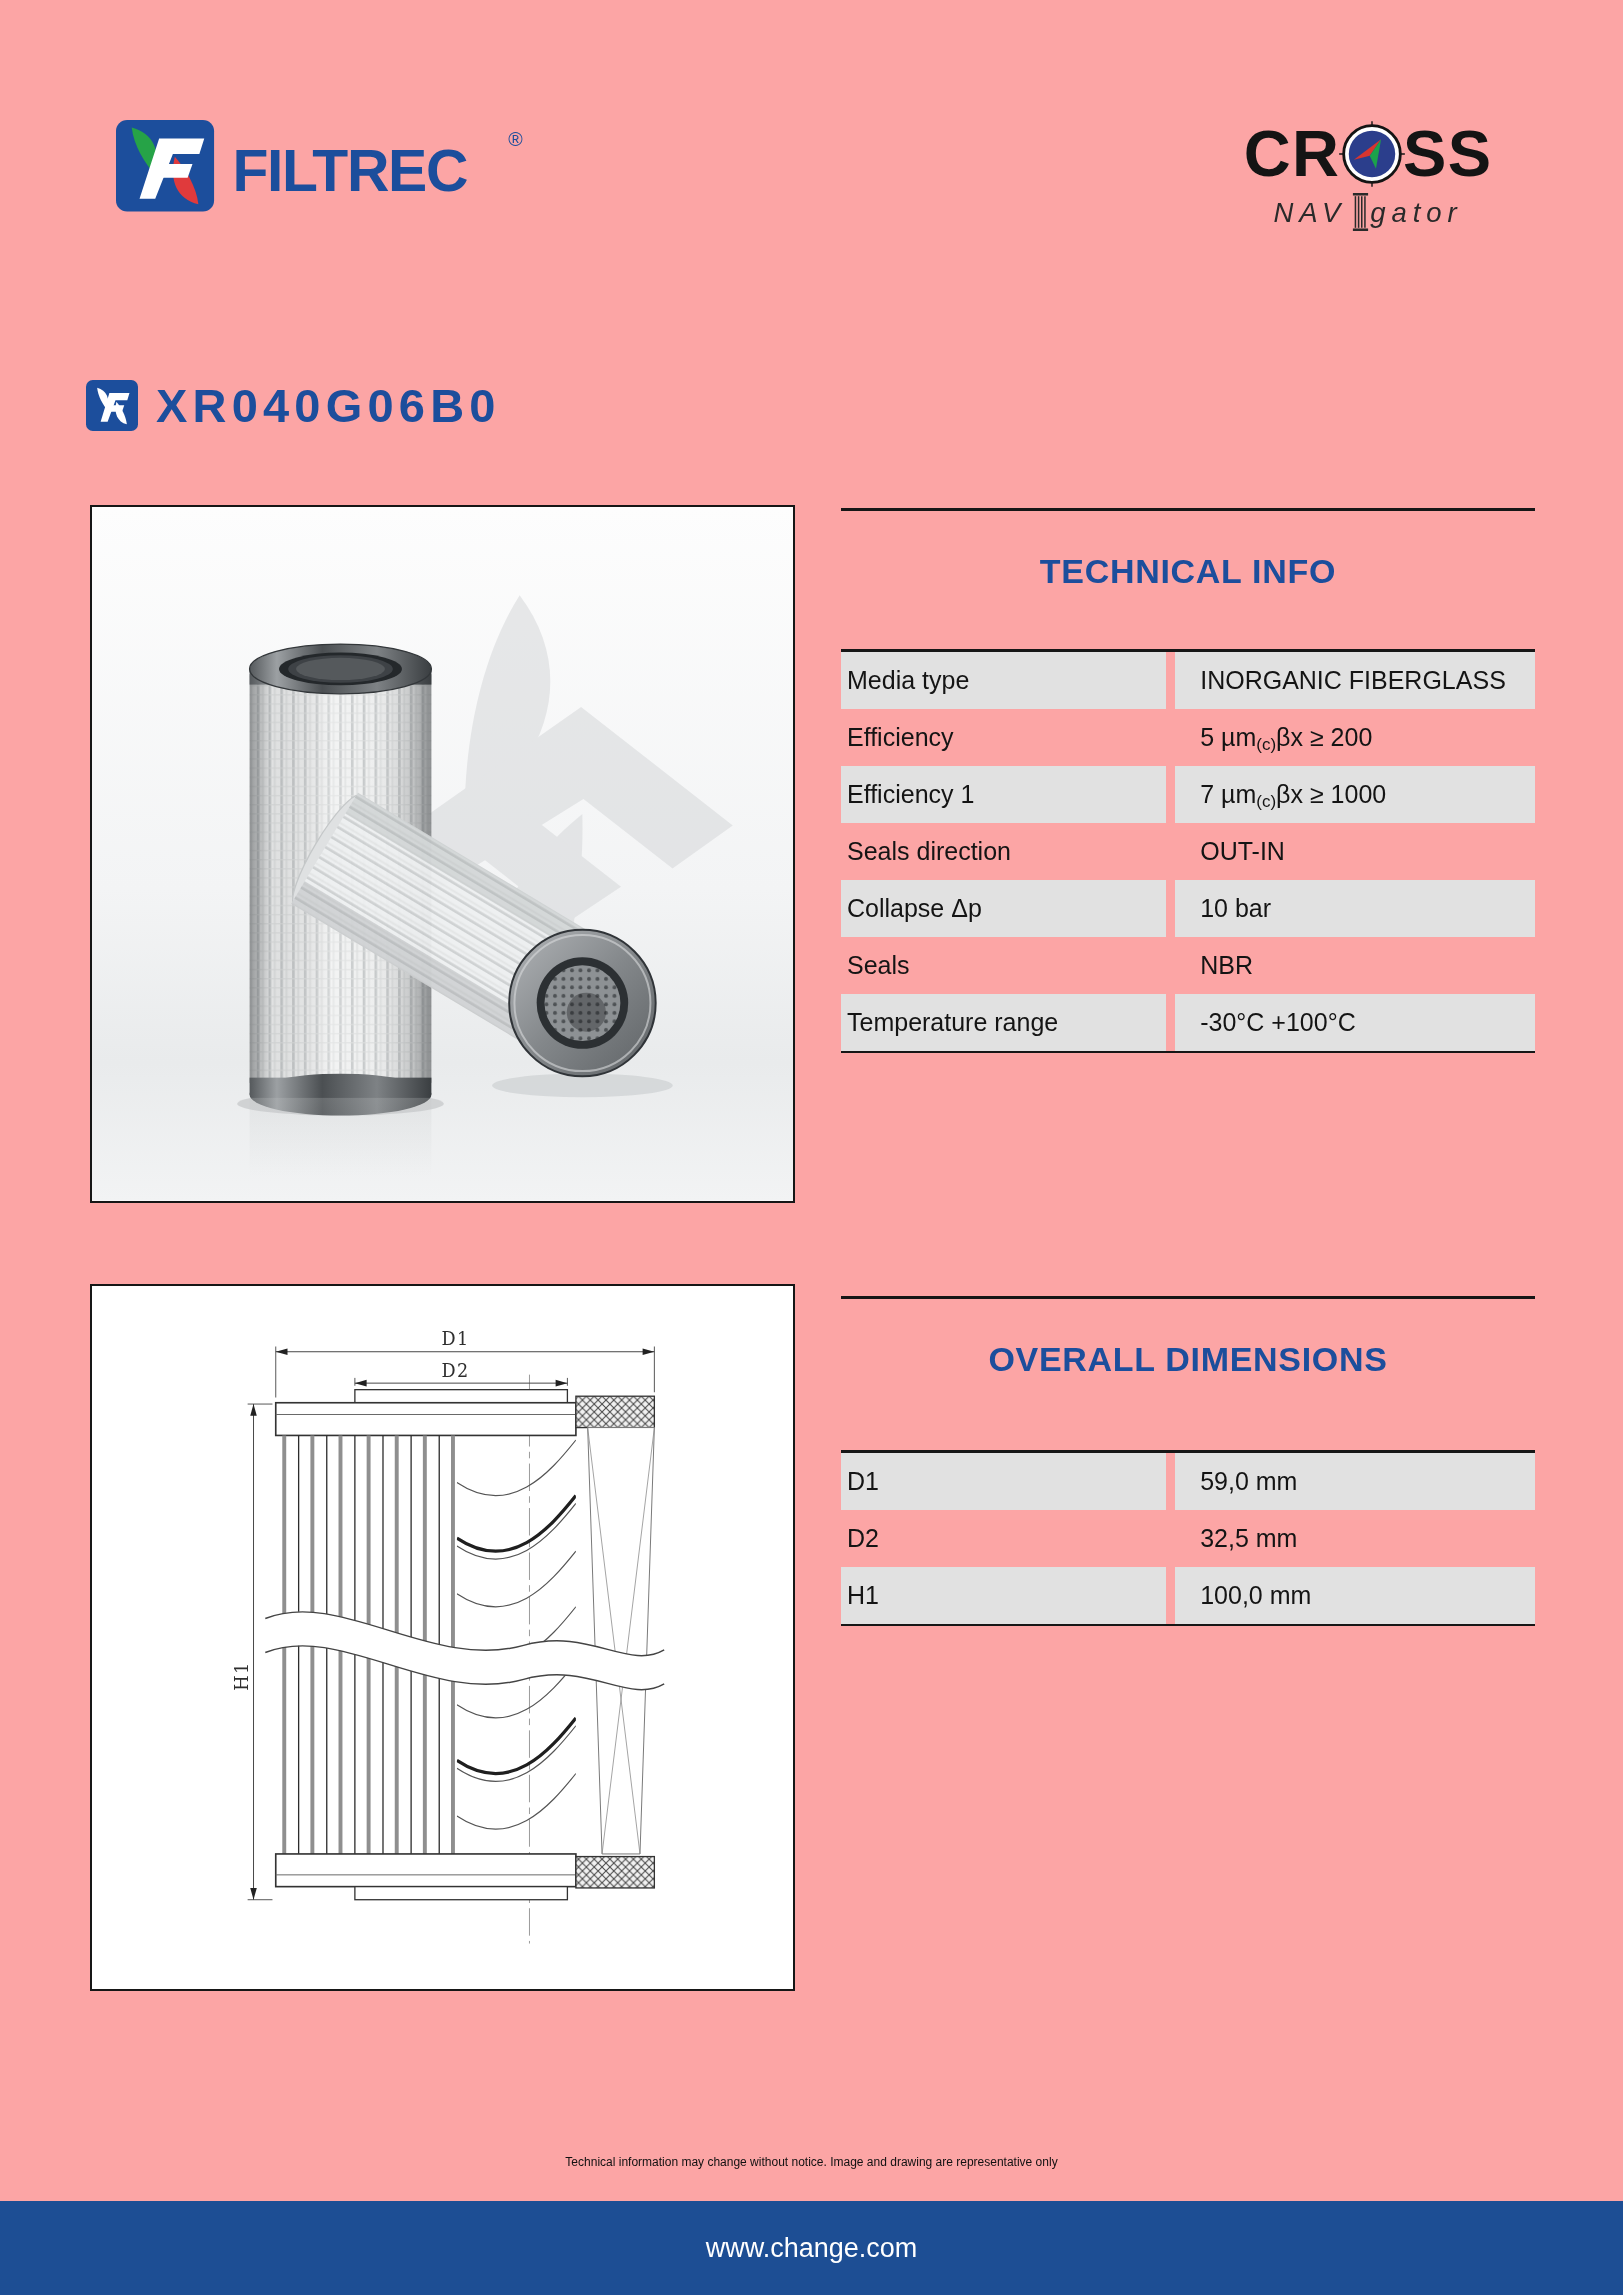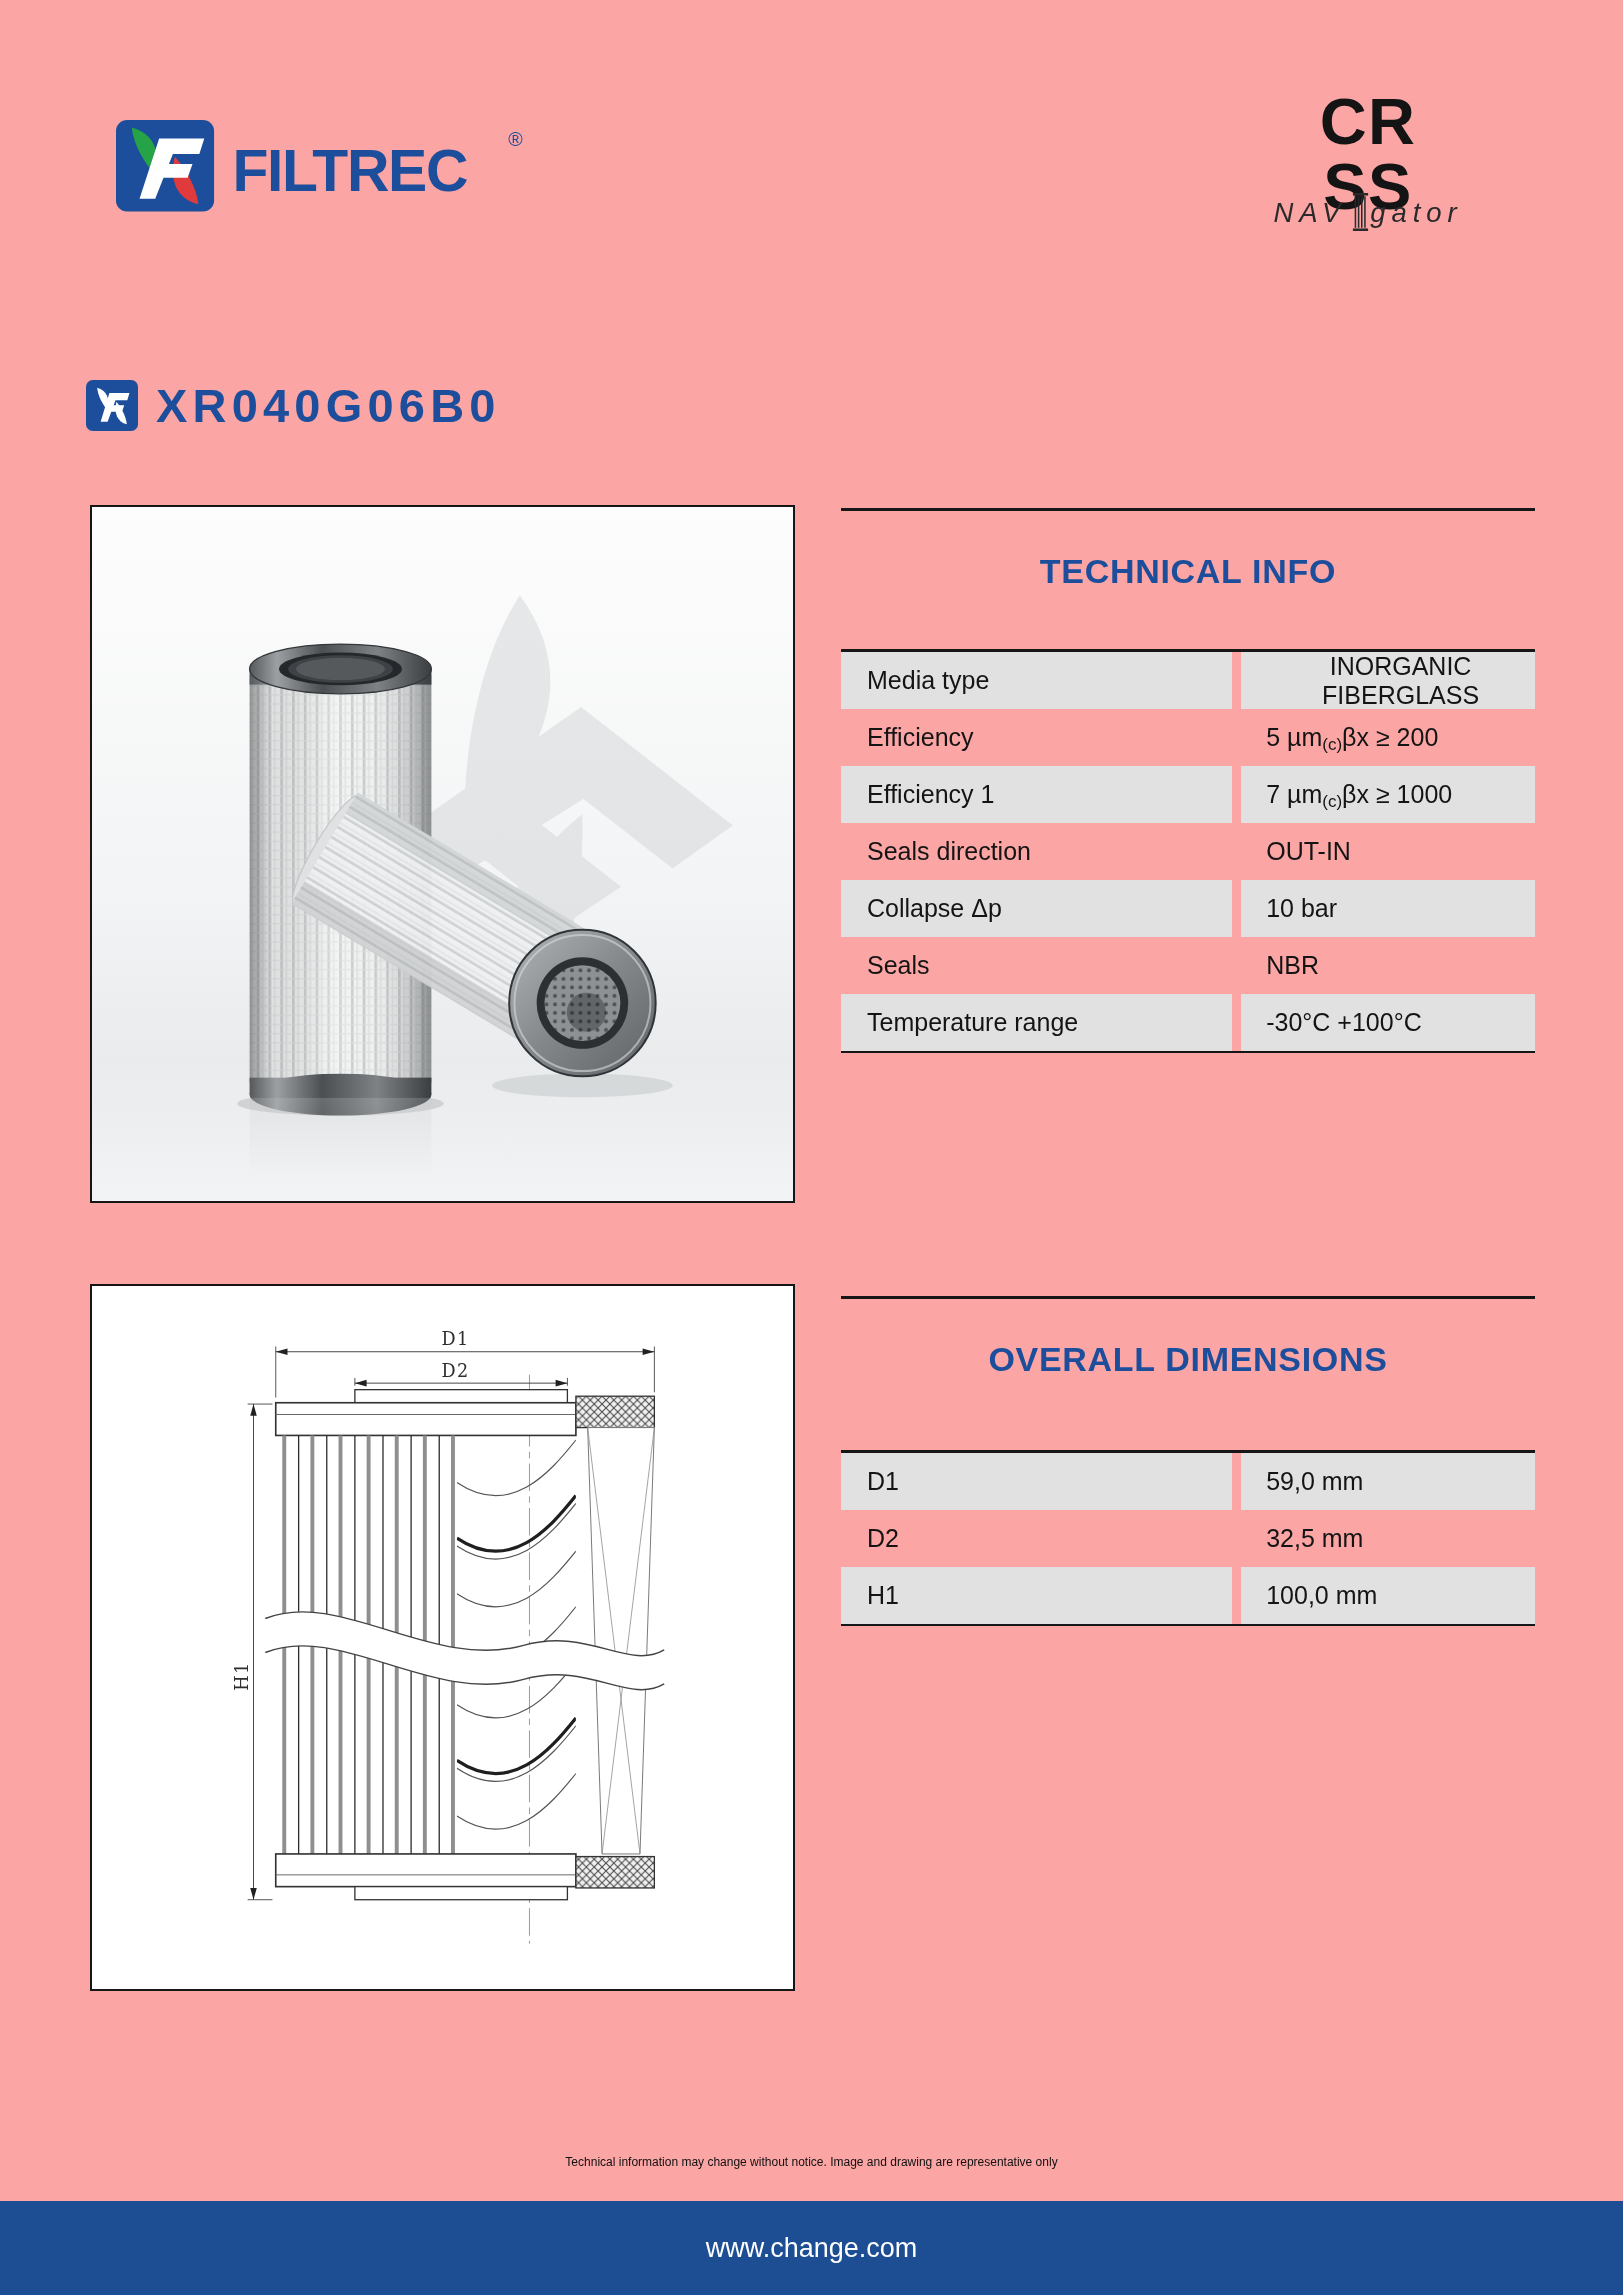--- a/index.html
+++ b/index.html
@@ -5,21 +5,21 @@
   * { margin:0; padding:0; box-sizing:border-box; }
   html,body { background:#ffffff; }
   .page {
     position:relative; width:1623px; height:2295px; background:#fca5a5;
     font-family:"Liberation Sans", sans-serif; color:#161616; overflow:hidden;
   }
 
   
   .filtrec-logo { position:absolute; left:116px; top:120px; }
   .cross-logo { position:absolute; left:1211px; top:115px; width:314px; }
-  .cross-line1 { display:flex; align-items:center; justify-content:center; height:77px;flex-direction:column; }
+  .cross-line1 { display:flex; align-items:center; justify-content:center; height:77px; }
   .cross-word { font-size:65px; font-weight:bold; color:#141414; letter-spacing:1.3px; line-height:1; }
   .cross-compass { width:68px; height:68px; margin:0 -2.6px; }
   .cross-line2 { display:flex; align-items:center; justify-content:center; margin-top:1.3px;font-style:italic; }
   .cross-sub { font-size:27.5px; color:#2a2a2a; letter-spacing:5.9px; line-height:1; }
   .cross-column { width:17px; height:38px; margin:0 1.3px 0 5.9px; }
 
   
   .product-title { position:absolute; left:85px; top:378px; display:flex; align-items:center; }
   .product-title .mini-logo { width:54px; height:52px; }
   .product-code { margin-left:17px; font-size:47px; font-weight:bold; letter-spacing:5.2px; color:#1c4e9c; }
@@ -34,21 +34,21 @@
   .info-section { position:absolute; left:841px; width:694px; }
   .tech-section { top:508px; }
   .dims-section { top:1296px; }
   .section-rule { height:3.3px; background:#161616; }
   .section-title { margin-top:41px; text-align:center; font-size:34px; font-weight:bold; color:#1c4e9c; letter-spacing:0.7px; }
   .spec-table { border-top:3.9px solid #161616; border-bottom:2.6px solid #161616; }
   .tech-section .spec-table { margin-top:58px; }
   .dims-section .spec-table { margin-top:71px; }
   .spec-row { display:flex; height:57px; }
   .spec-row .cell { display:flex; align-items:center; font-size:25px; color:#141414; }
-  .spec-row .label-cell { width:391px; padding-left:26px; margin-right:9.2px; }
+  .spec-row .label-cell { width:325px; padding-left:6px; margin-right:9.2px; }
   .spec-row .value-cell { flex:1; padding-left:25px;text-align:center; }
   .spec-row.gray .cell { background:#e1e1e1; }
   .spec-row .value-cell sub { font-size:17px; line-height:0; transform:translateY(6.5px); display:inline-block; }
 
   
   .footer-note { position:absolute; left:0; top:2155px; width:100%; text-align:center; font-size:12px; color:#111; }
   .footer-bar { position:absolute; left:0; top:2201px; width:100%; height:94px; background:#1d4e94; }
   .footer-url { width:100%; text-align:center; line-height:94px; font-size:27px; color:#ffffff; }
 
   .dimtext { font-family:"DejaVu Serif", serif; font-size:27px; fill:#2e2e2e; letter-spacing:2px; }

